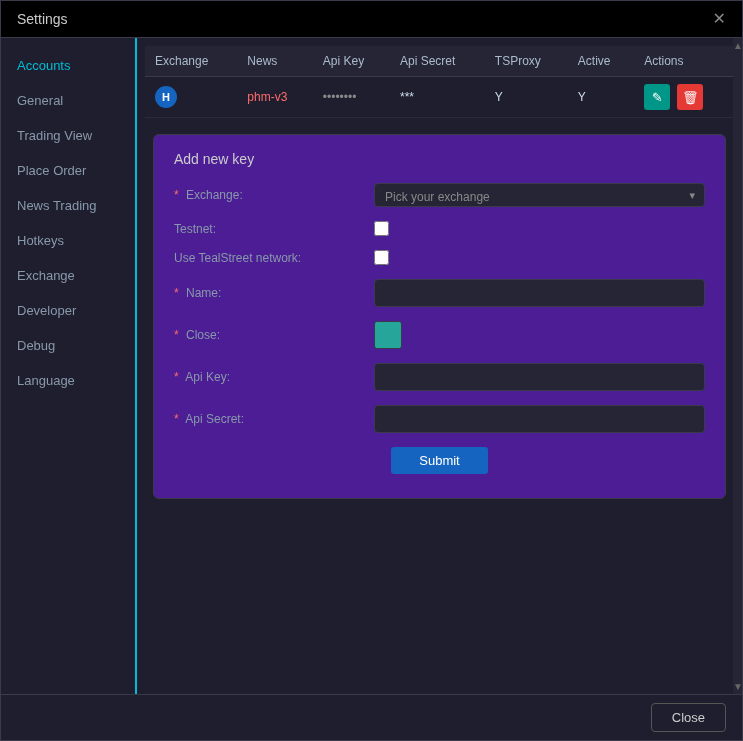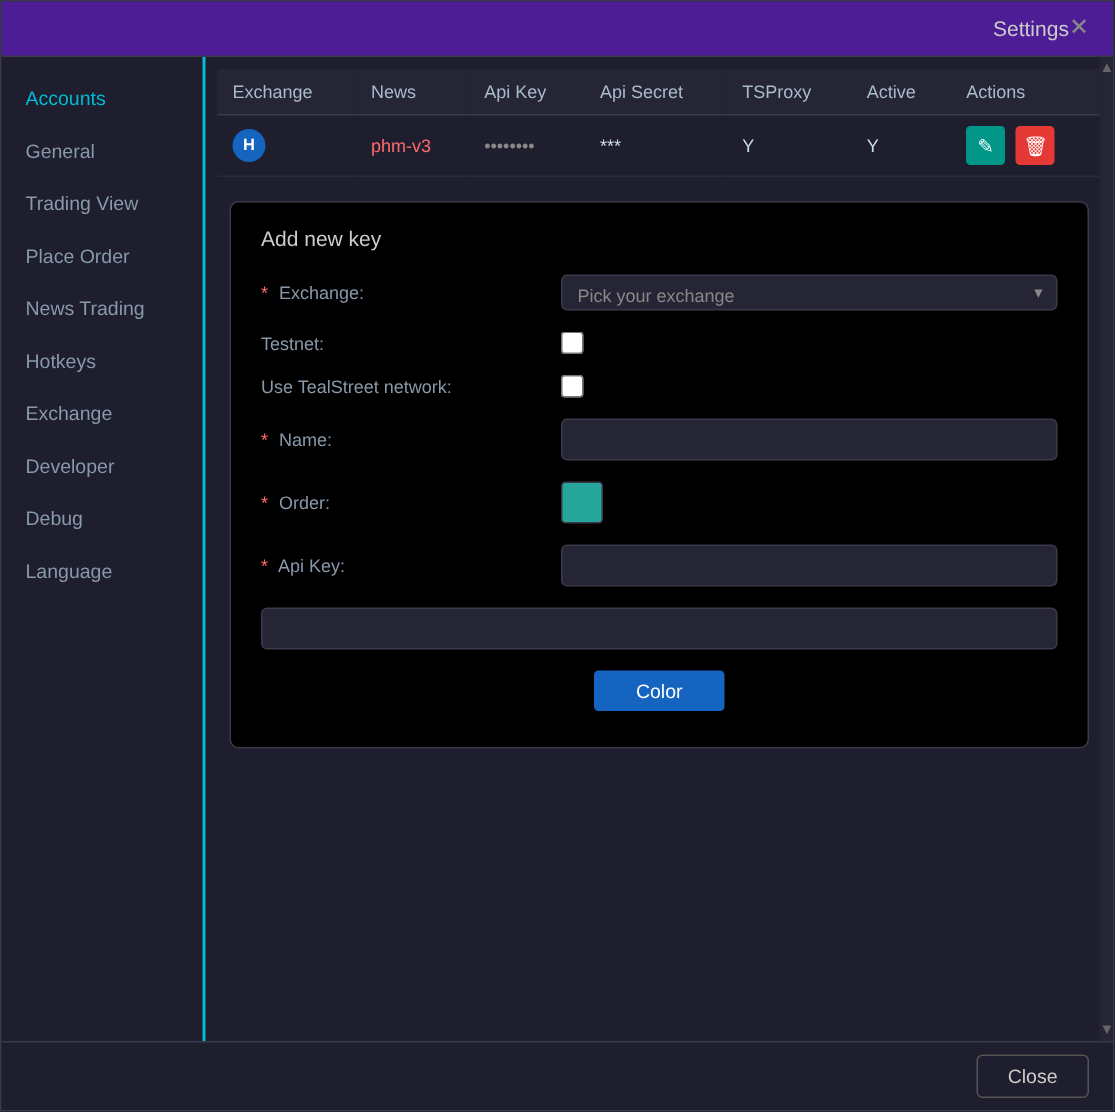--- a/index.html
+++ b/index.html
@@ -16,25 +16,25 @@
     .dialog {
       width: 743px;
       height: 741px;
       background: #1e1e2e;
       border: 1px solid #3a3a4a;
       display: flex;
       flex-direction: column;
       position: relative;
     }
     .dialog-header {
-      background: #4c1d95;
+      background: #000000;
       padding: 10px 16px;
       display: flex;
       align-items: center;
-      justify-content: flex-end;
+      justify-content: space-between;
       border-bottom: 1px solid #3a3a4a;
       flex-shrink: 0;
     }
     .dialog-title {
       color: #cccccc;
       font-size: 14px;
       font-weight: 500;
     }
     .close-x {
       color: #888;
@@ -135,21 +135,21 @@
     
     .add-key-section {
       flex: 1;
       overflow-y: auto;
       padding: 12px 16px;
     }
     .add-key-box {
       border: 1px solid #3a3a4a;
       border-radius: 6px;
       padding: 16px 20px;
-      background: #000000;
+      background: #4c1d95;
     }
     .add-key-title {
       color: #cccccc;
       font-size: 14px;
       margin-bottom: 16px;
       font-weight: 400;
     }
     .form-row {
       display: flex;
       align-items: center;
@@ -391,39 +391,43 @@
               <div class="form-label">
                 <span class="required-star">*</span>
                 <span>Name:</span>
               </div>
               <input type="text" class="form-control" style="">
             </div>
 
             <div class="form-row">
               <div class="form-label">
                 <span class="required-star">*</span>
-                <span>Order:</span>
+                <span>Close:</span>
               </div>
               <div class="color-swatch" style="background: rgb(38, 166, 154);"></div>
             </div>
 
             <div class="form-row">
               <div class="form-label">
                 <span class="required-star">*</span>
                 <span>Api Key:</span>
               </div>
               <input type="text" class="form-control" style="">
             </div>
 
             <div class="form-row">
+              <div class="form-label">
+                <span class="required-star">*</span>
+                <span>Api Secret:</span>
+              </div>
               <input type="text" class="form-control" style="">
             </div>
 
             <div class="submit-row">
-              <button class="btn-submit">Color</button>
+              <button class="btn-submit">Submit</button>
             </div>
           </div>
         </div>
       </div>
 
       <div class="right-scrollbar">
         <span class="right-scroll-up">▲</span>
         <span class="right-scroll-down">▼</span>
       </div>
     </div>

